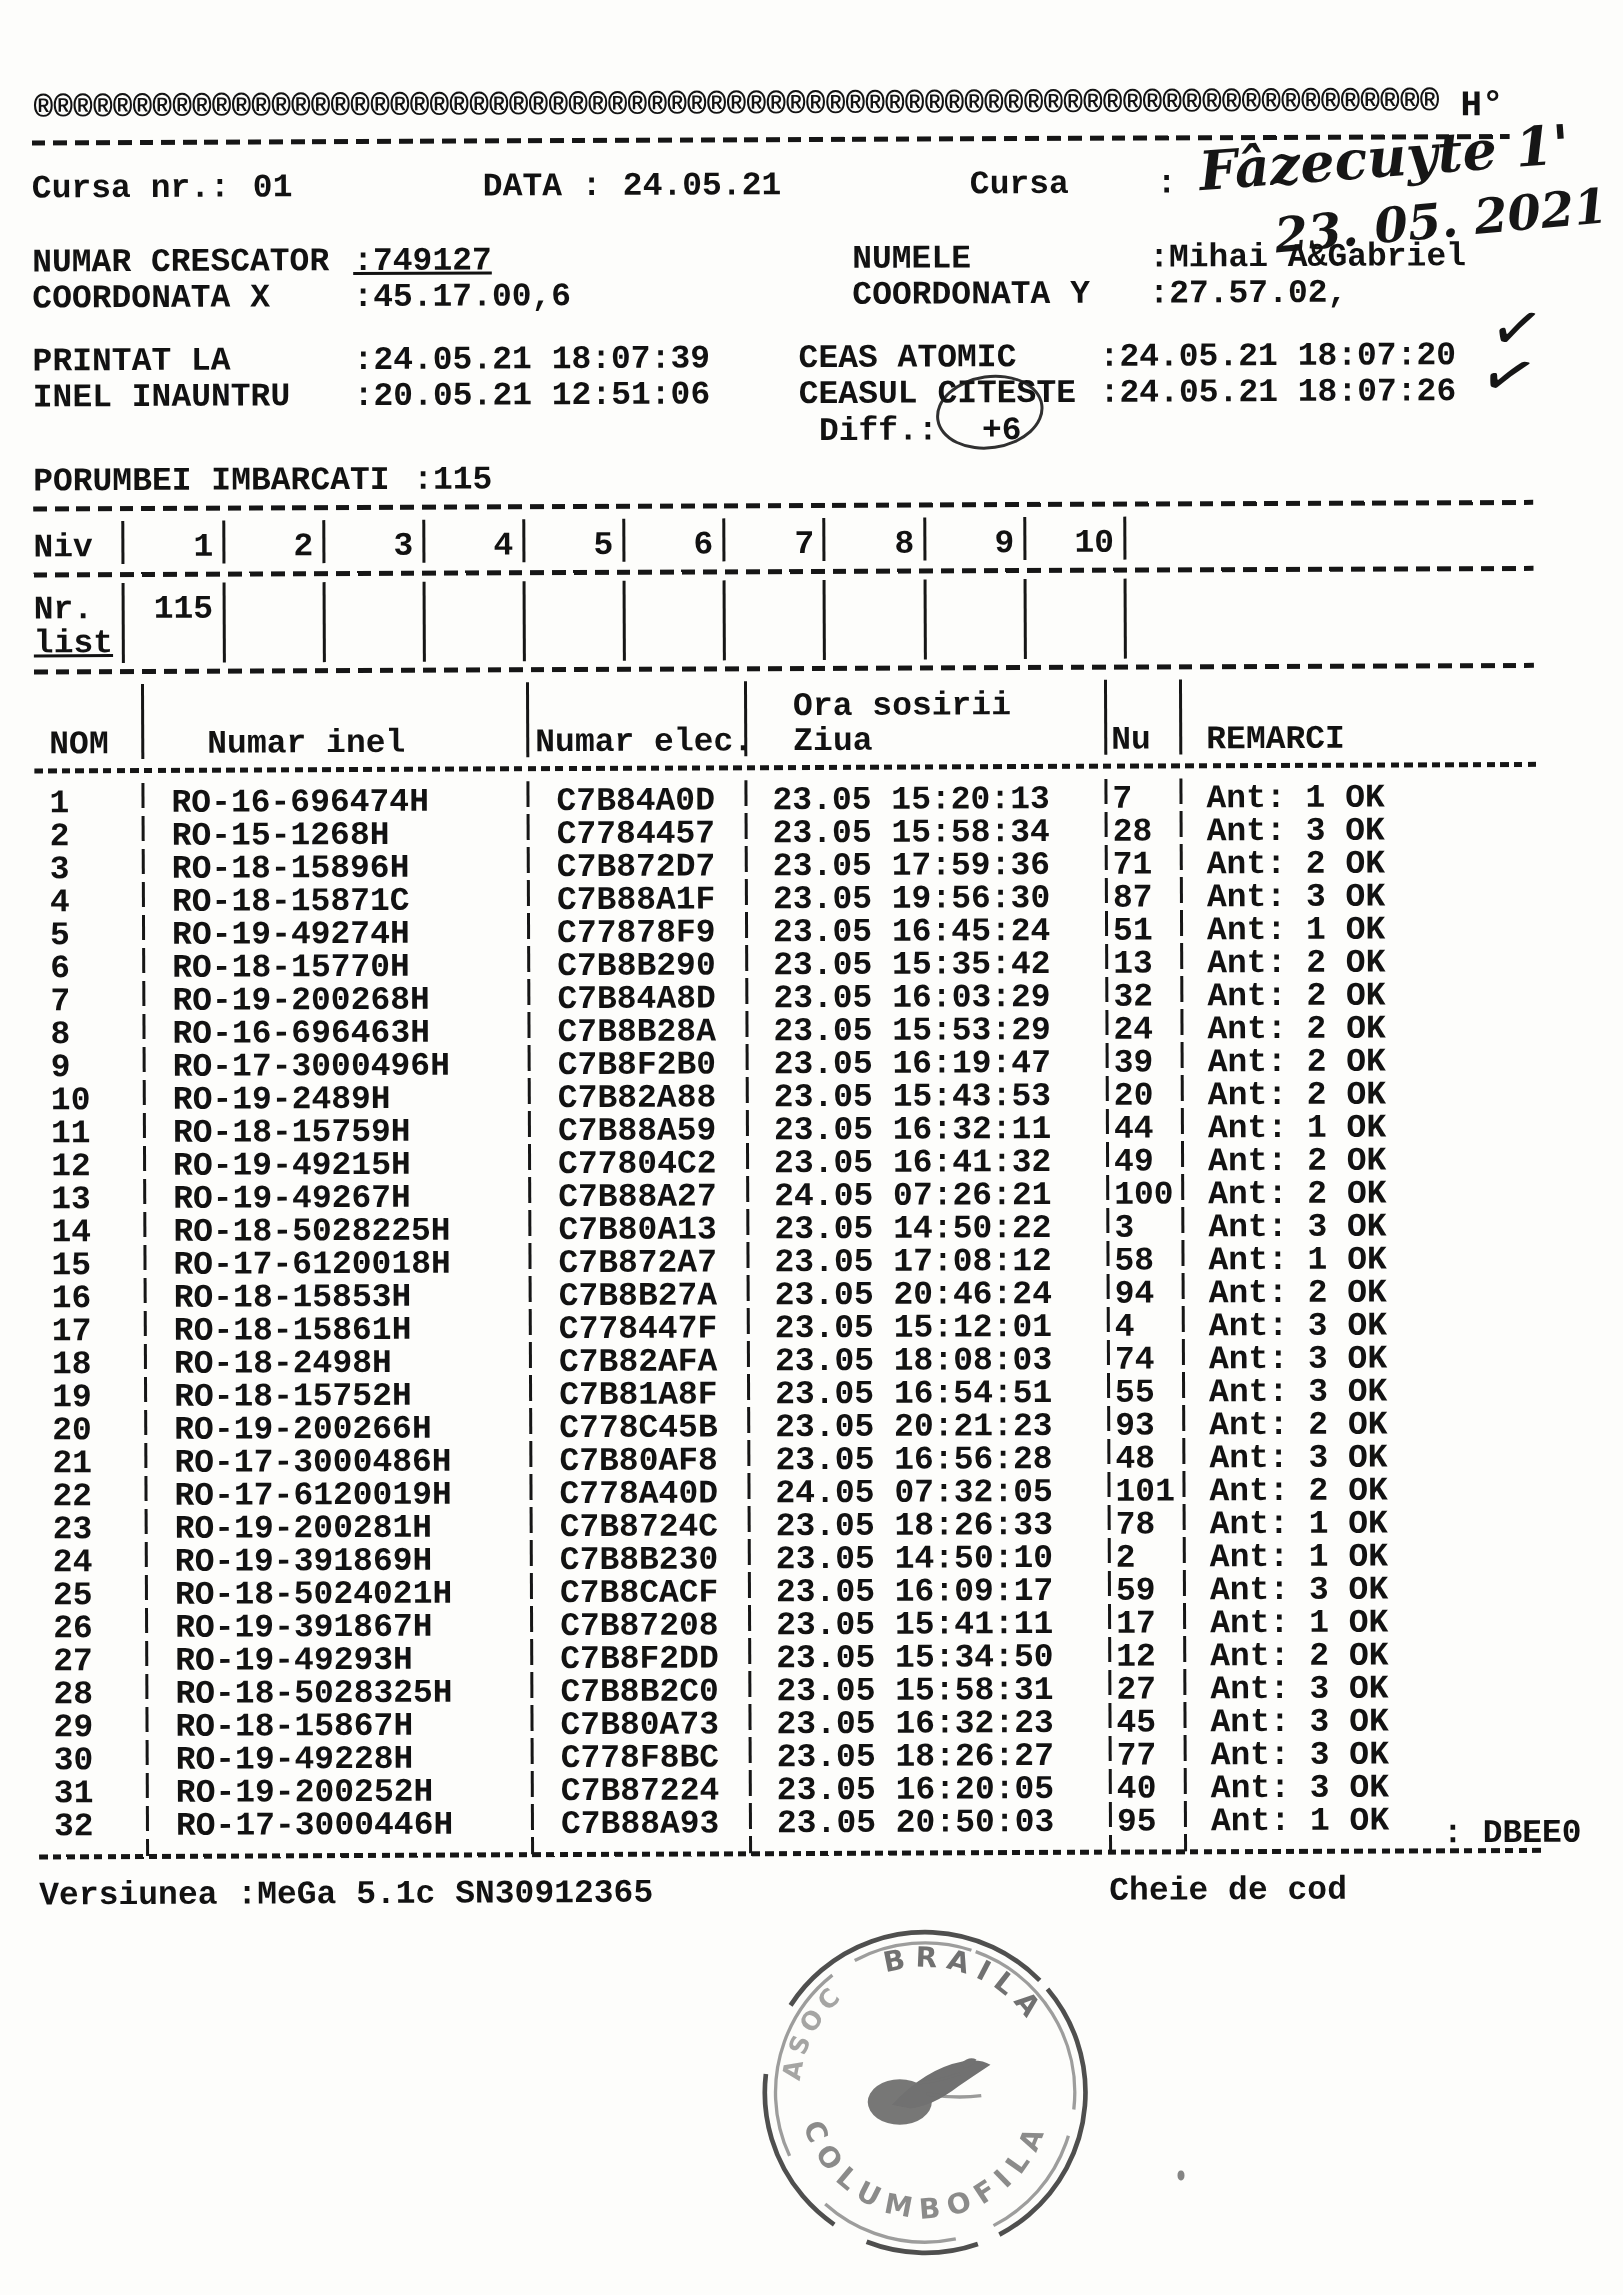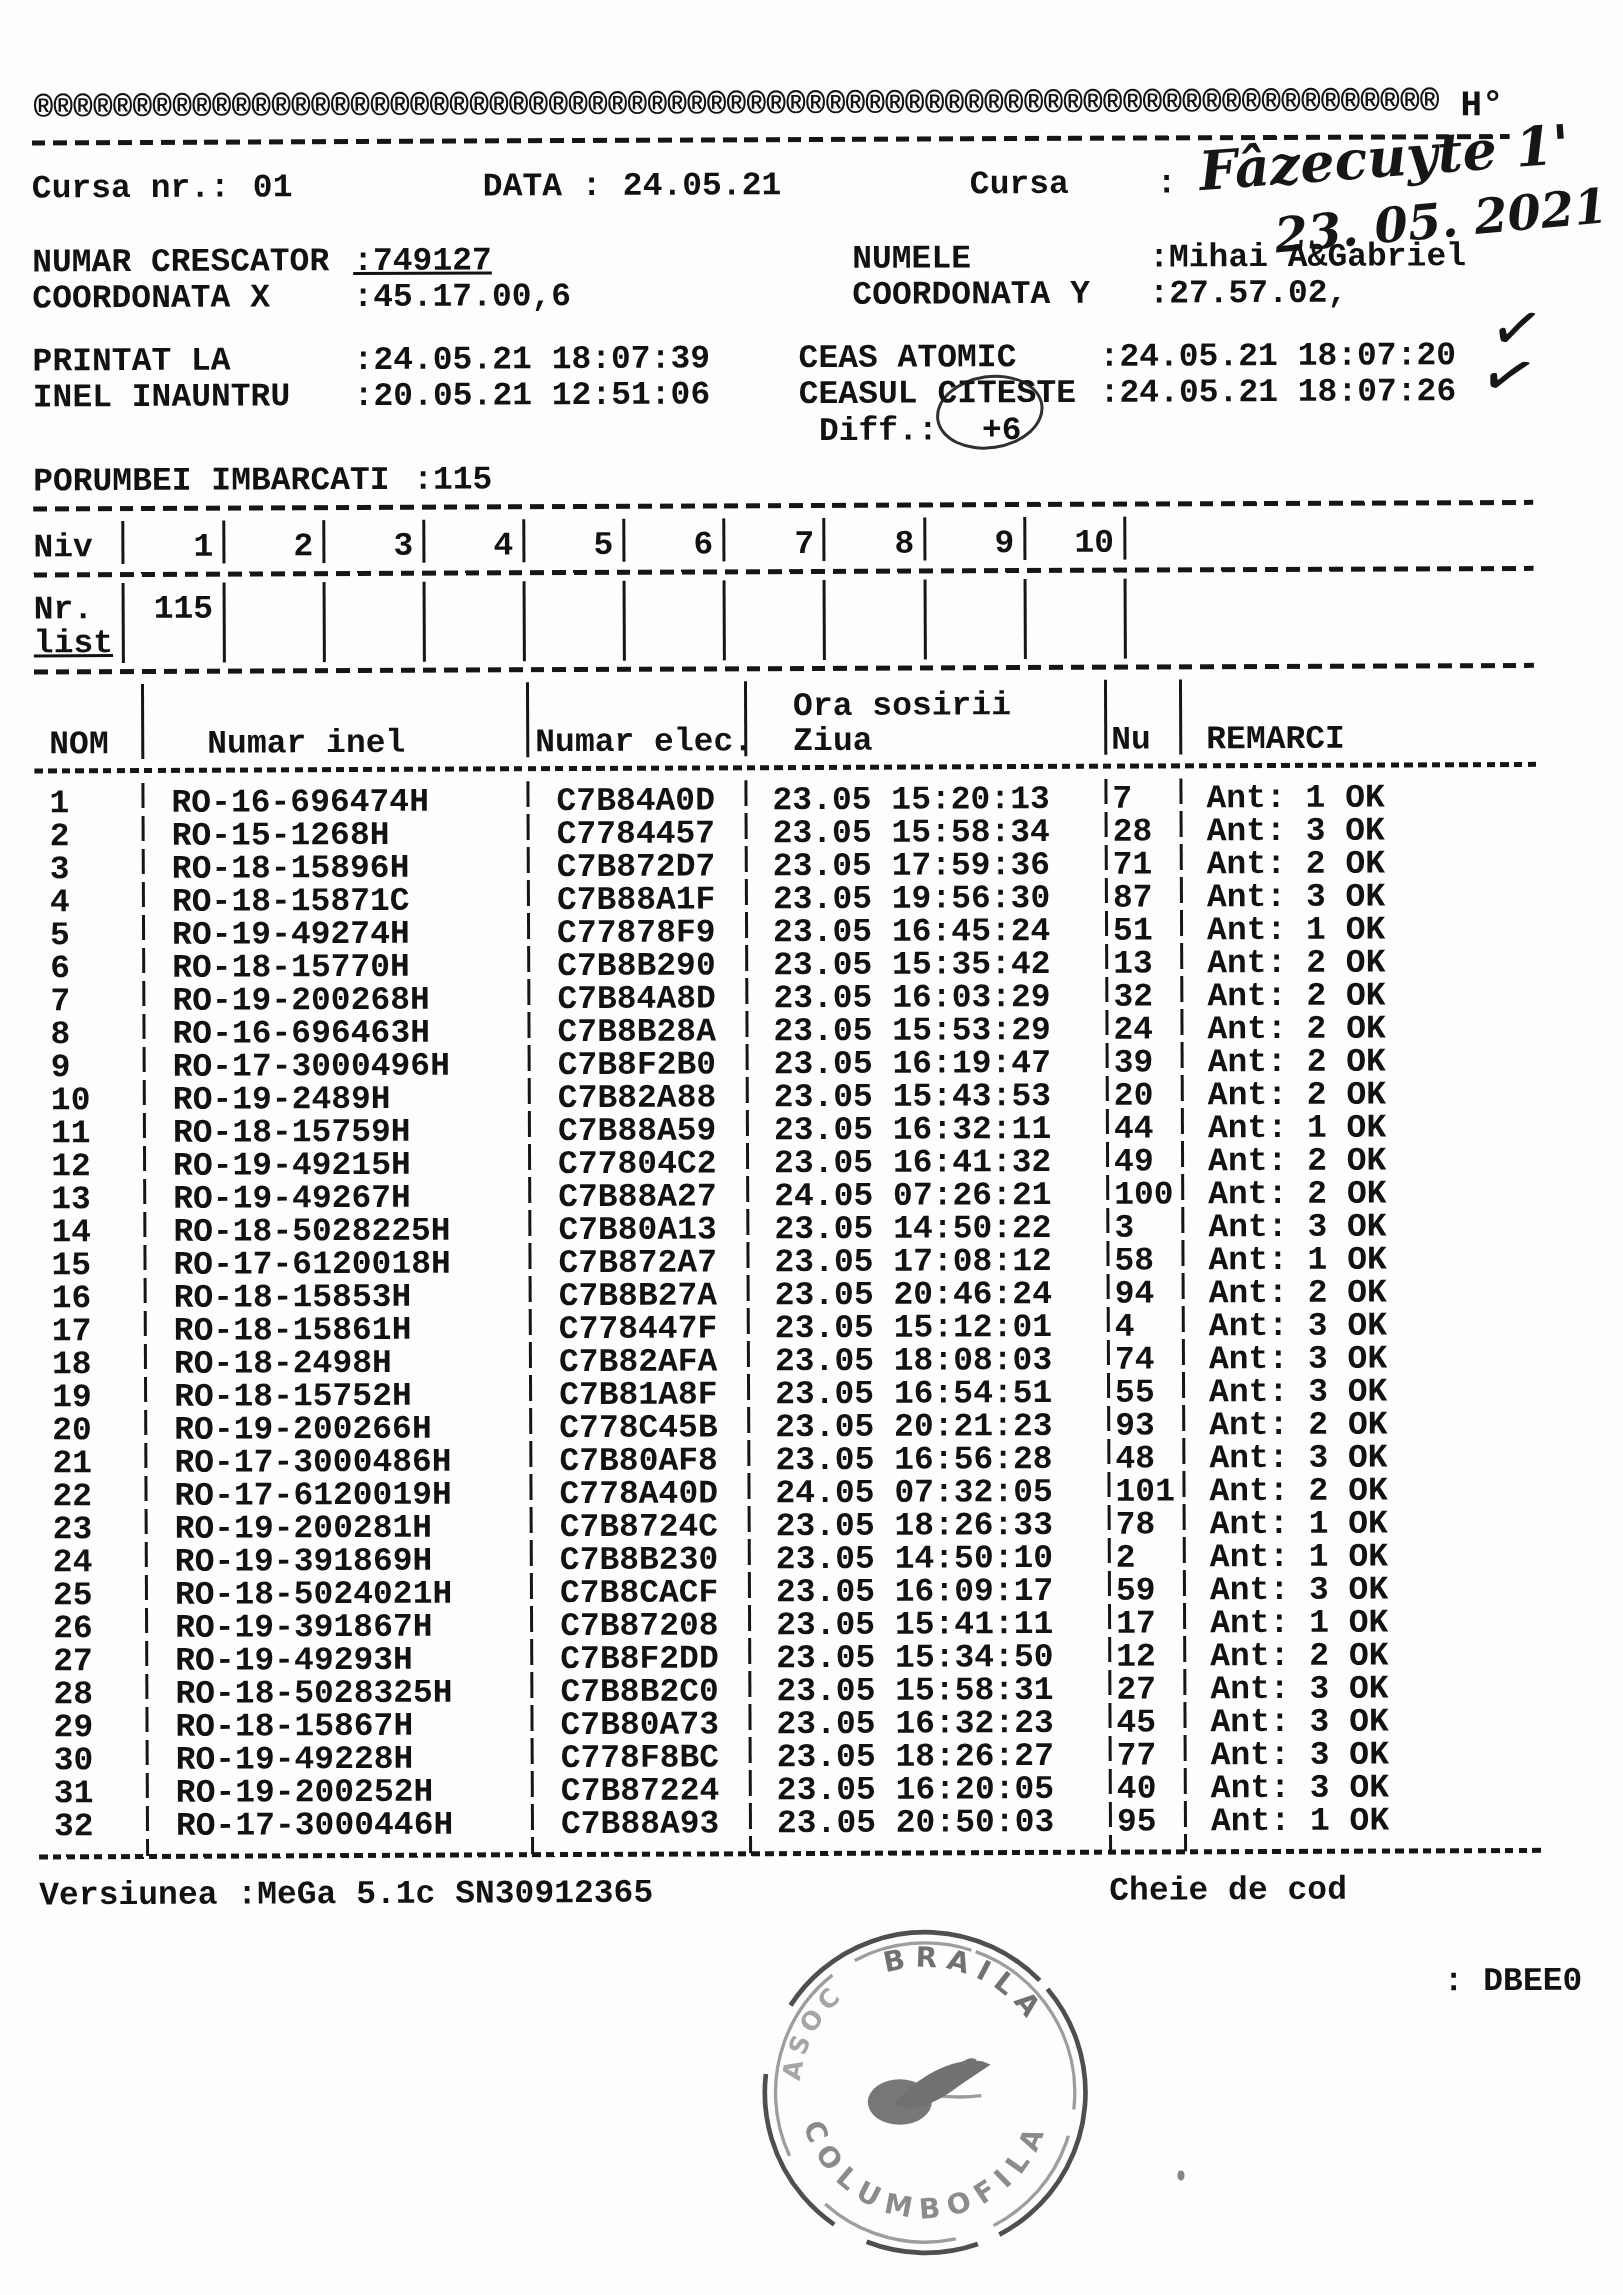--- a/index.html
+++ b/index.html
@@ -412,21 +412,21 @@
       <span class="rc c-ring">RO-17-3000446H</span>
       <span class="rc c-elec">C7B88A93</span>
       <span class="rc c-time">23.05 20:50:03</span>
       <span class="rc c-nu">95</span>
       <span class="rc c-rem">Ant: 1 OK</span>
     </div>
       </div>
 
   <span class="t" style="left:36px;top:1876px;">Versiunea :MeGa 5.1c SN30912365</span>
   <span class="t" style="left:1106px;top:1876px;">Cheie de cod</span>
-  <span class="t" style="left:1440px;top:1968px;text-align:right;">: DBEE0</span>
+  <span class="t" style="left:1440px;top:1820px;text-align:right;">: DBEE0</span>
 
   <svg width="334" height="334" viewBox="0 0 500 500" style="position:absolute;left:754px;top:1926px;">
     <g opacity="0.8">
       <circle cx="250" cy="250" r="240" fill="none" stroke="#232323" stroke-width="7" stroke-dasharray="430 35 170 55 260 110" transform="rotate(-40 250 250)"></circle>
       <circle cx="250" cy="250" r="224" fill="none" stroke="#232323" stroke-width="5" opacity="0.55" stroke-dasharray="300 40 180 60 210 90" transform="rotate(-70 250 250)"></circle>
       <path id="stTop" d="M 62 250 A 188 188 0 0 1 438 250" fill="none"></path>
       <path id="stBot" d="M 62 250 A 188 188 0 0 0 438 250" fill="none"></path>
       <text font-family="DejaVu Sans, sans-serif" font-size="42" font-weight="bold" fill="#232323" letter-spacing="13" opacity="0.8">
         <textPath href="#stTop" startOffset="40%">BRAILA</textPath>
       </text>

